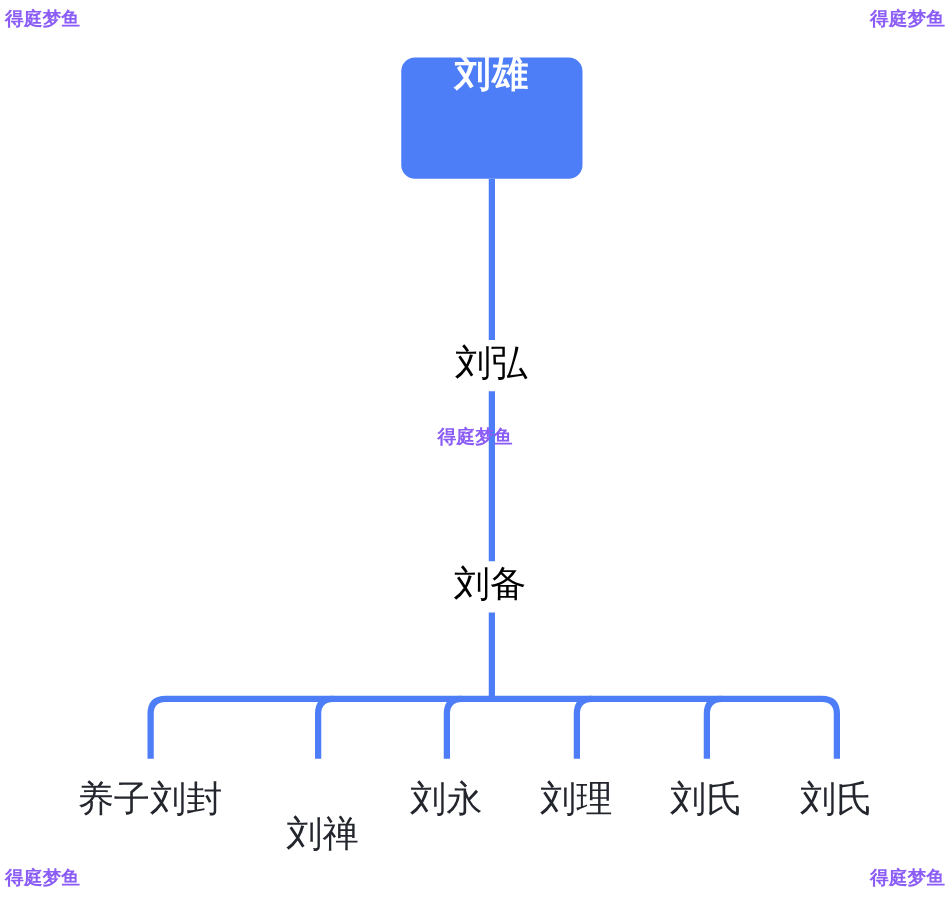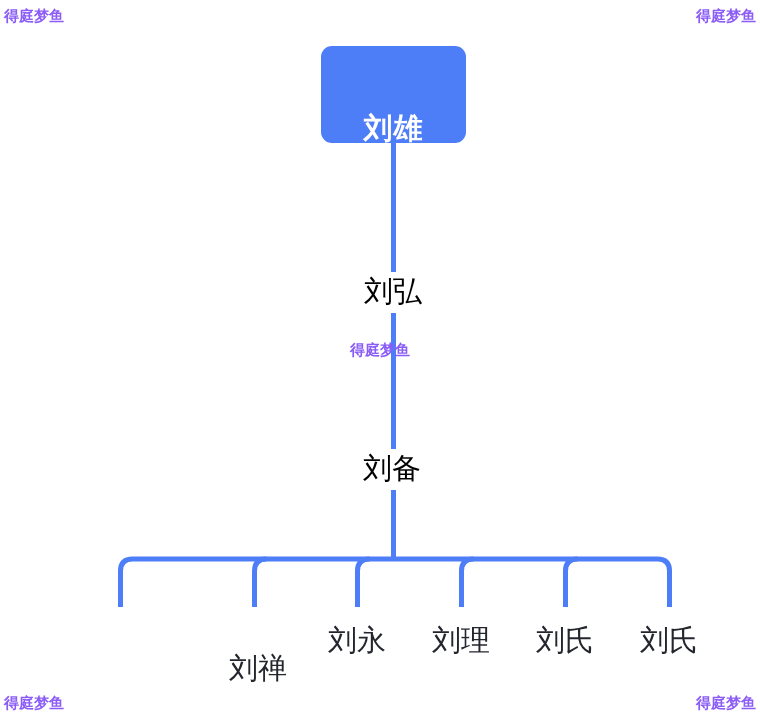--- a/index.html
+++ b/index.html
@@ -30,21 +30,21 @@
   
   .root-node {
     position: absolute;
     left: 321px;
     top: 46px;
     width: 145px;
     height: 97px;
     border-radius: 11px;
     background: #4e7ef7;
     display: flex;
-    align-items: flex-end;
+    align-items: flex-start;
     justify-content: center;
     box-sizing: border-box;
   }
   .root-node .label {
     color: #ffffff;
     font-size: 29px;
     font-weight: bold;
     letter-spacing: 1px;
     line-height: 1;
   }
@@ -117,20 +117,23 @@
   </div>
 
   <div class="text-node" style="left:393px; top:277px;">
     <span>刘弘</span>
   </div>
 
   <div class="text-node" style="left:392px; top:454px;">
     <span>刘备</span>
   </div>
 
+  <div class="leaf-node" style="left:120px;">
+    <span>养子刘封</span>
+  </div>
   <div class="leaf-node" style="left:258px;margin-top:28px;">
     <span>刘禅</span>
   </div>
   <div class="leaf-node" style="left:357px;font-family:Liberation Serif, serif;">
     <span>刘永</span>
   </div>
   <div class="leaf-node" style="left:461px;">
     <span>刘理</span>
   </div>
   <div class="leaf-node" style="left:565px;">

